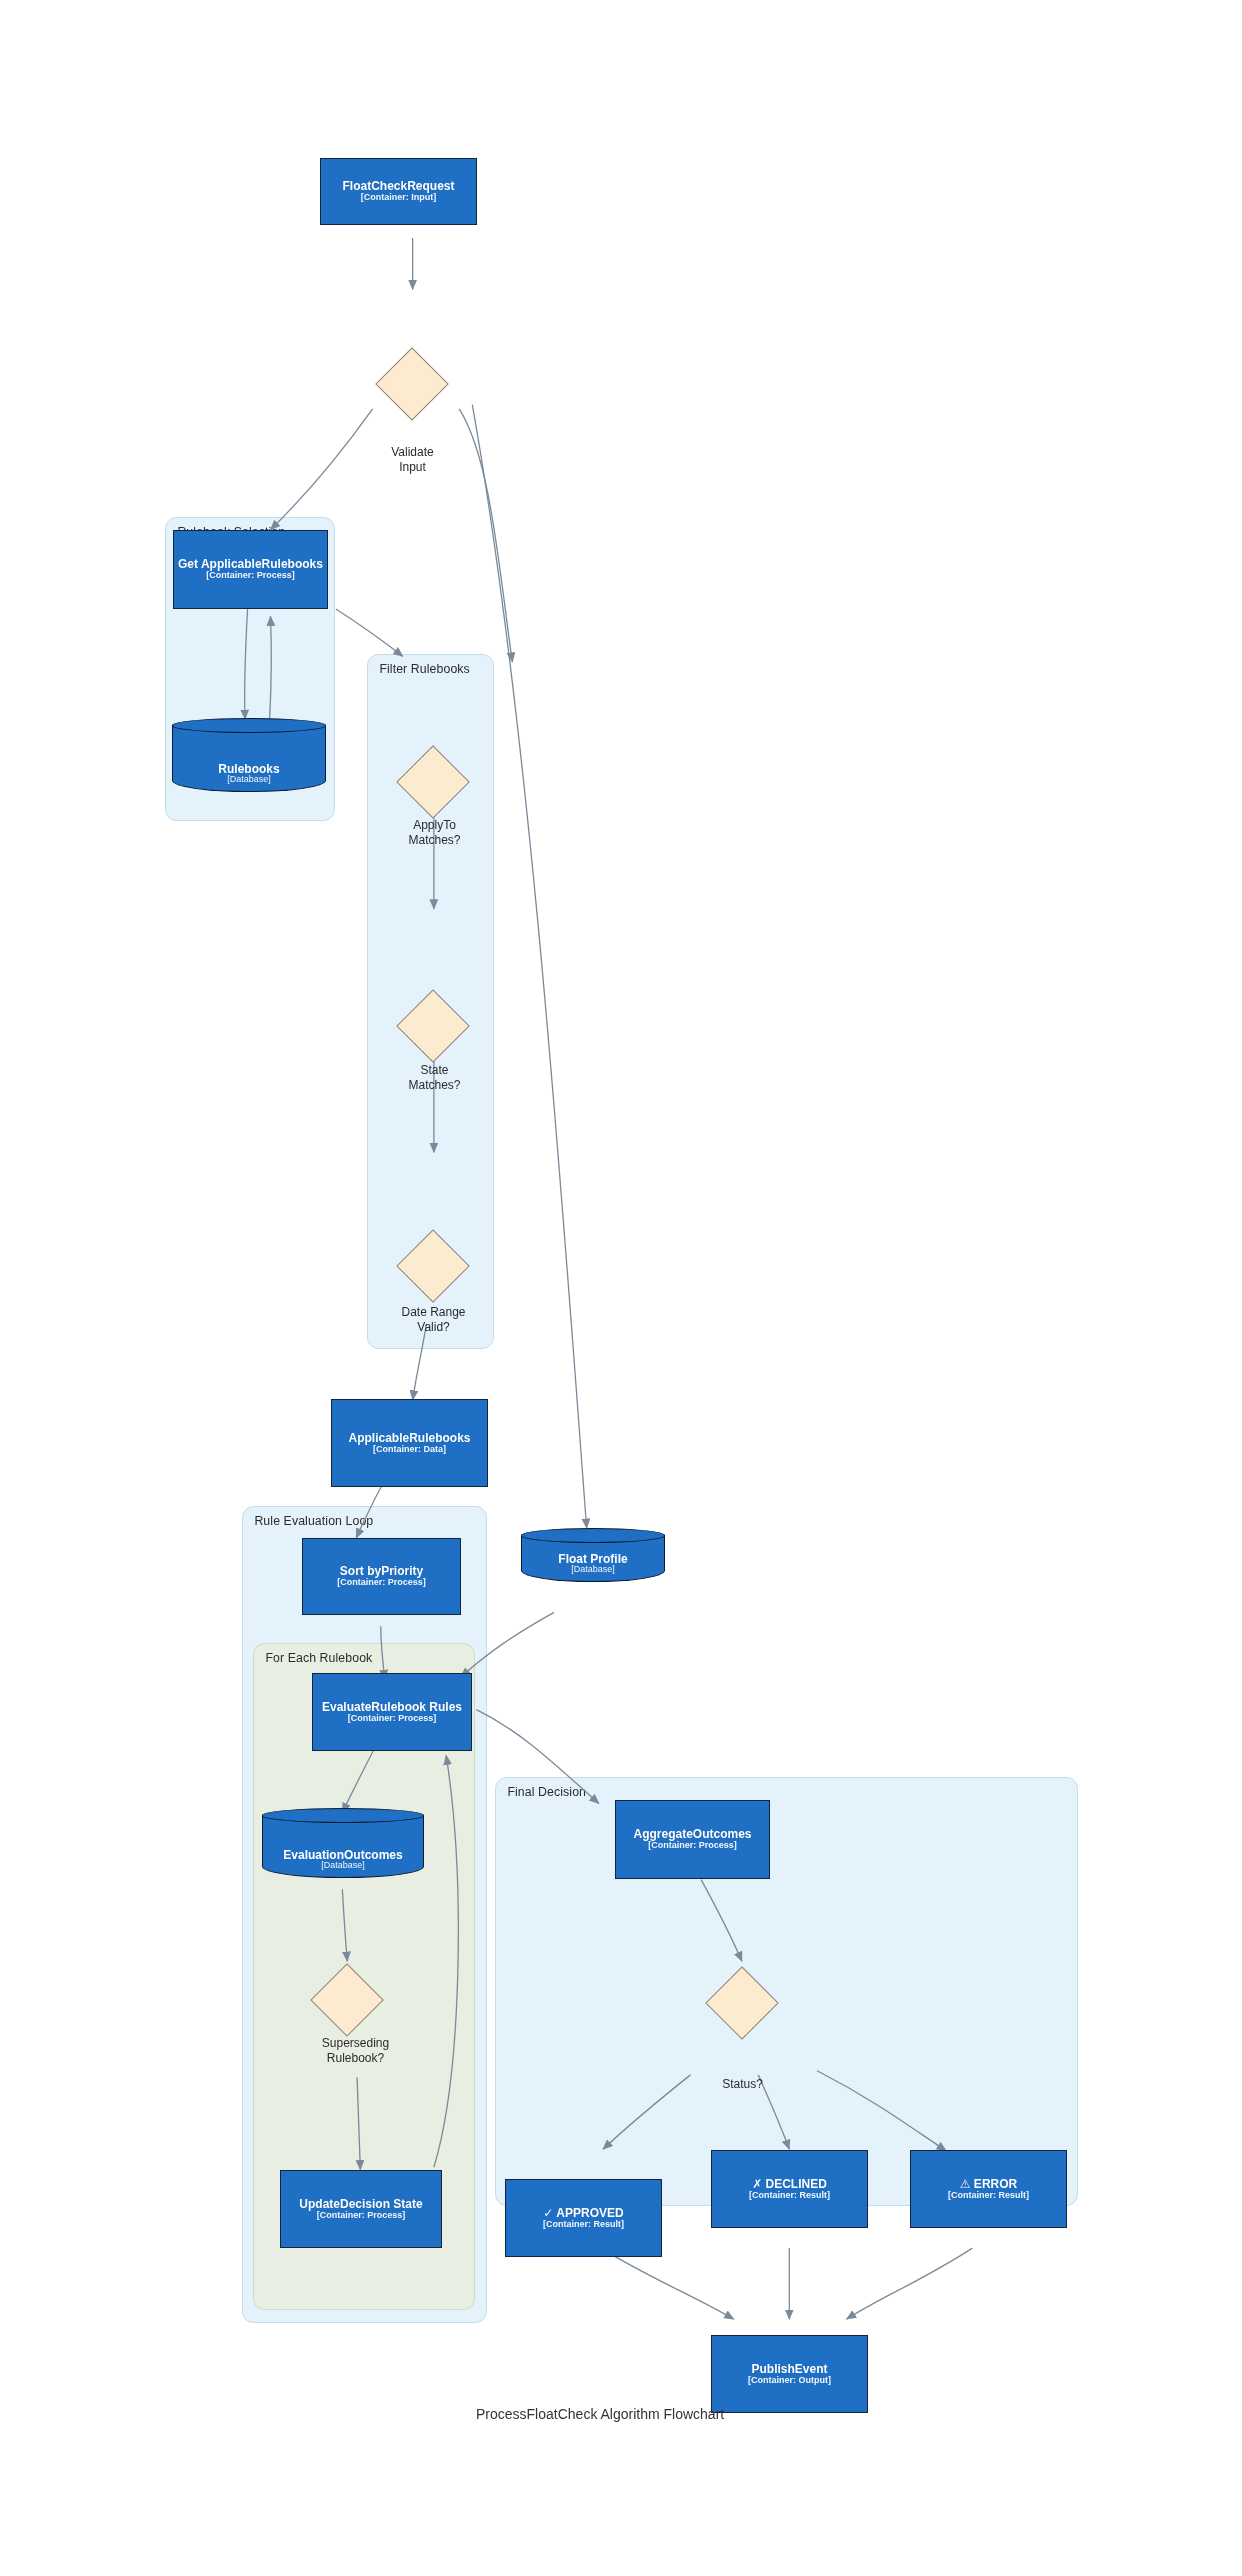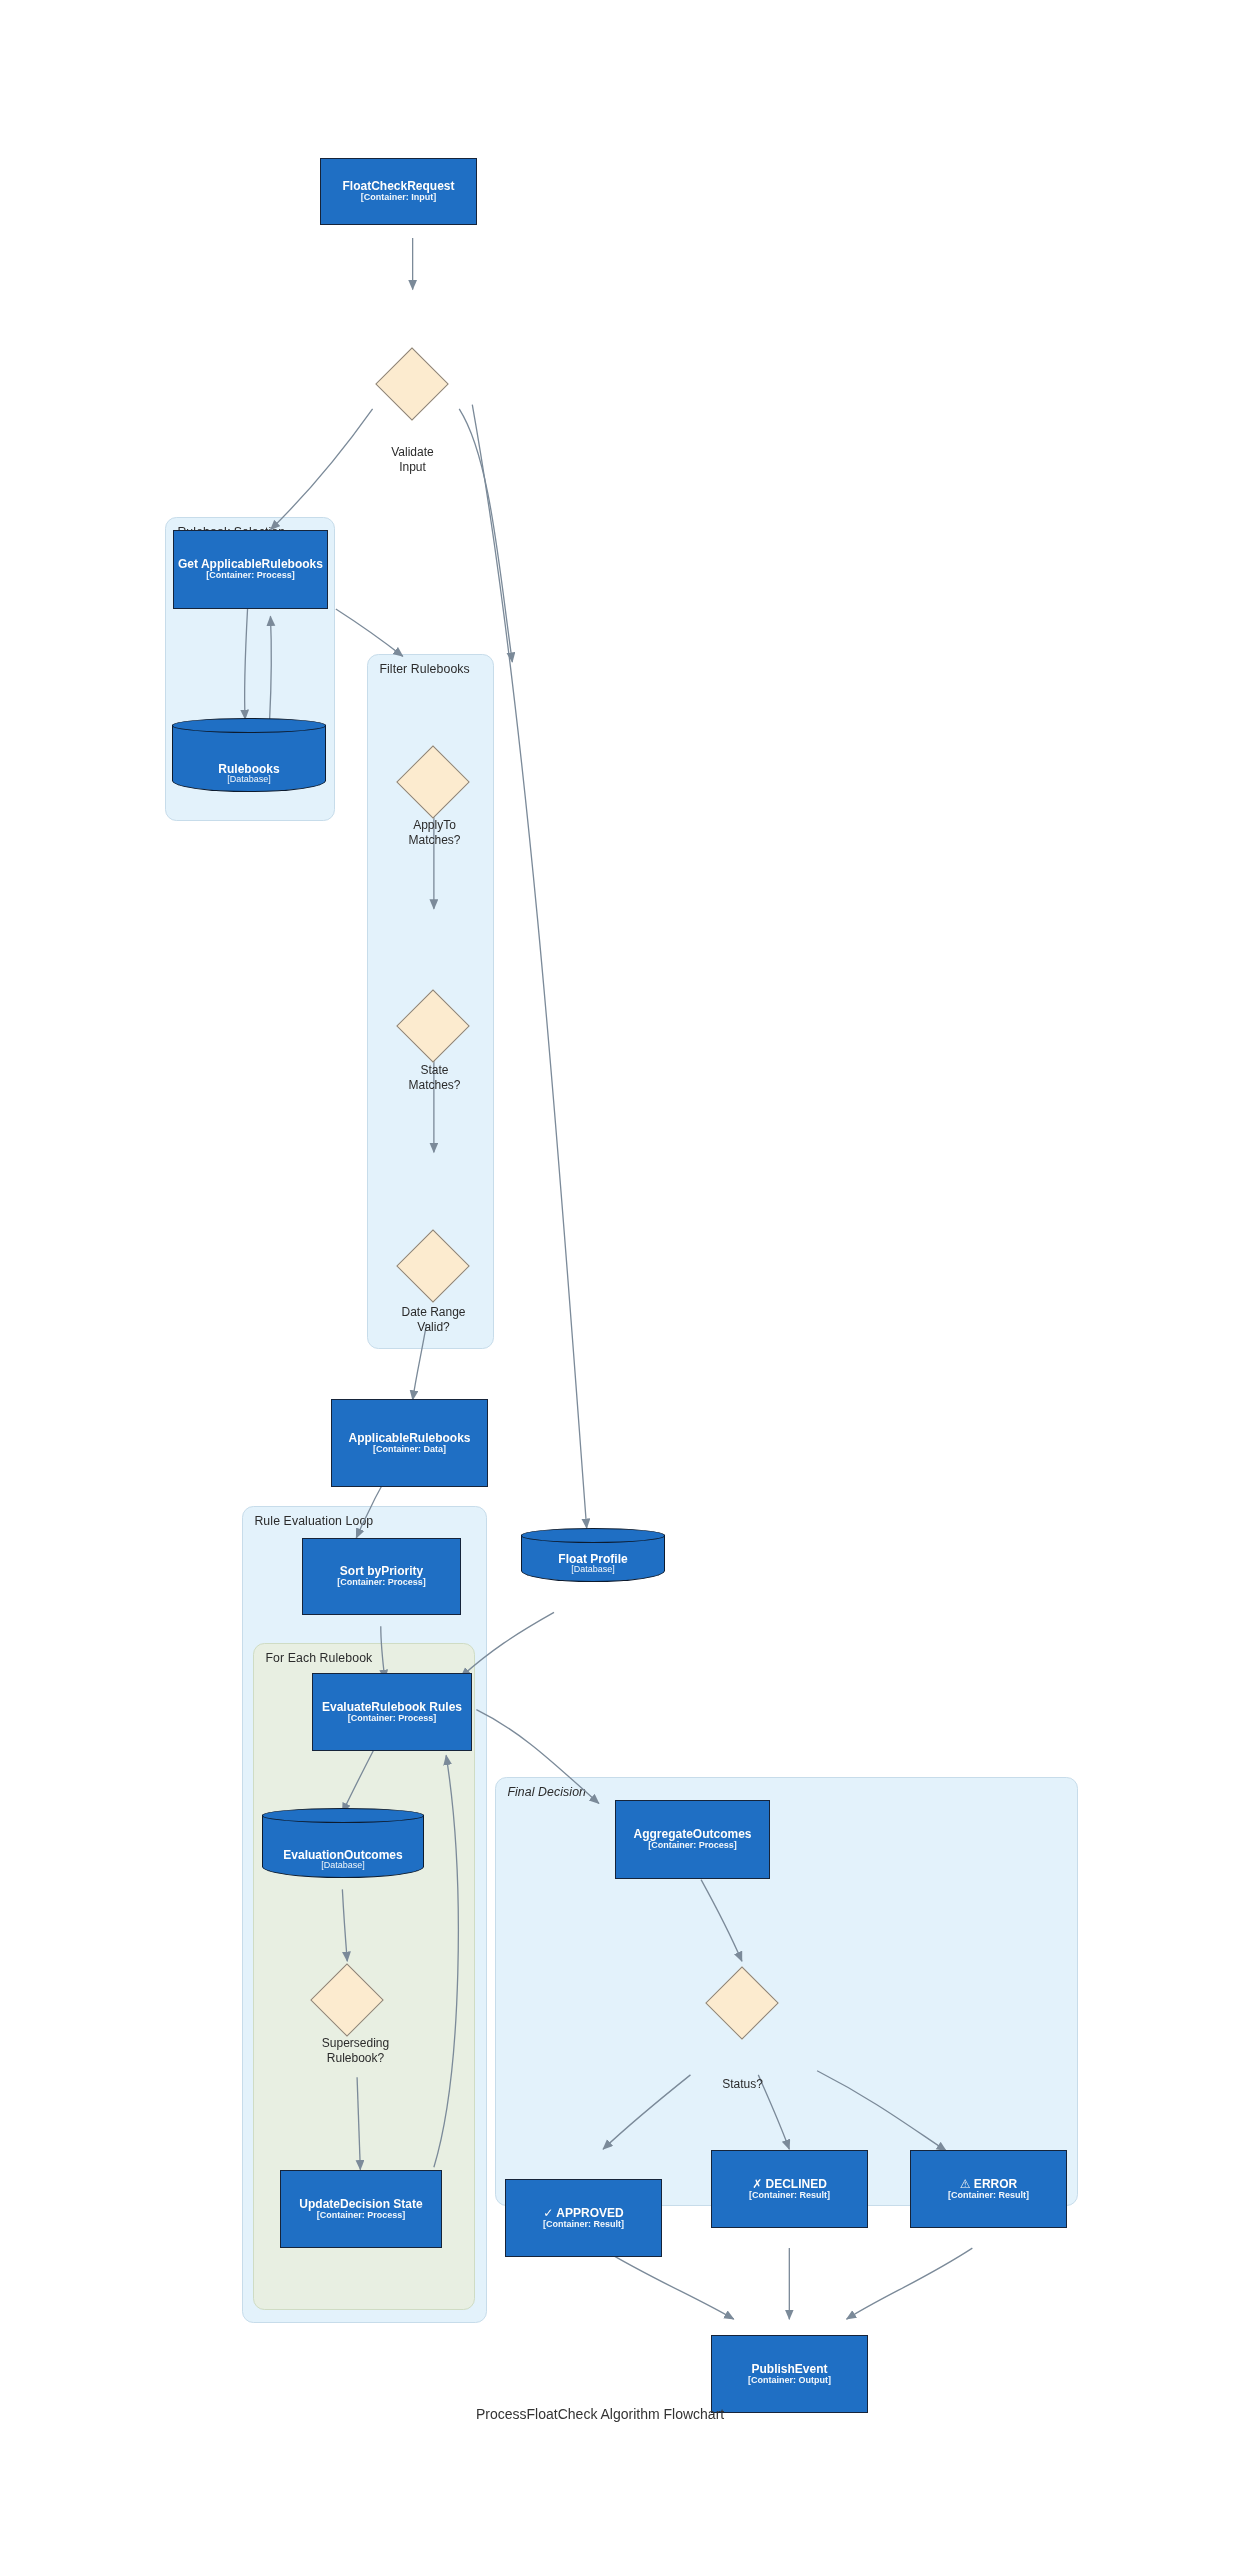--- a/index.html
+++ b/index.html
@@ -166,21 +166,21 @@
   </div>
 
   <div class="cluster blue" style="left:242px; top:1494px; width:245px; height:817px;">
     <div class="cluster-label">Rule Evaluation Loop</div>
   </div>
 
   <div class="cluster green" style="left:253px; top:1631px; width:222px; height:667px;">
     <div class="cluster-label">For Each Rulebook</div>
   </div>
 
-  <div class="cluster blue" style="left:495px; top:1765px; width:583px; height:429px;font-style:italic;">
+  <div class="cluster blue" style="left:495px; top:1765px; width:583px; height:429px;">
     <div class="cluster-label">Final Decision</div>
   </div>
 
   <svg class="edges" viewBox="0 0 1520 3152" xmlns="http://www.w3.org/2000/svg">
     <defs>
       <marker id="ah" markerWidth="9" markerHeight="9" refX="7.4" refY="3.4" orient="auto" markerUnits="strokeWidth">
         <path d="M0,0 L8,3.4 L0,6.8 z" fill="#7b8a99"></path>
       </marker>
     </defs>
     <g fill="none" stroke="#7b8a99" stroke-width="1.6" marker-end="url(#ah)">

